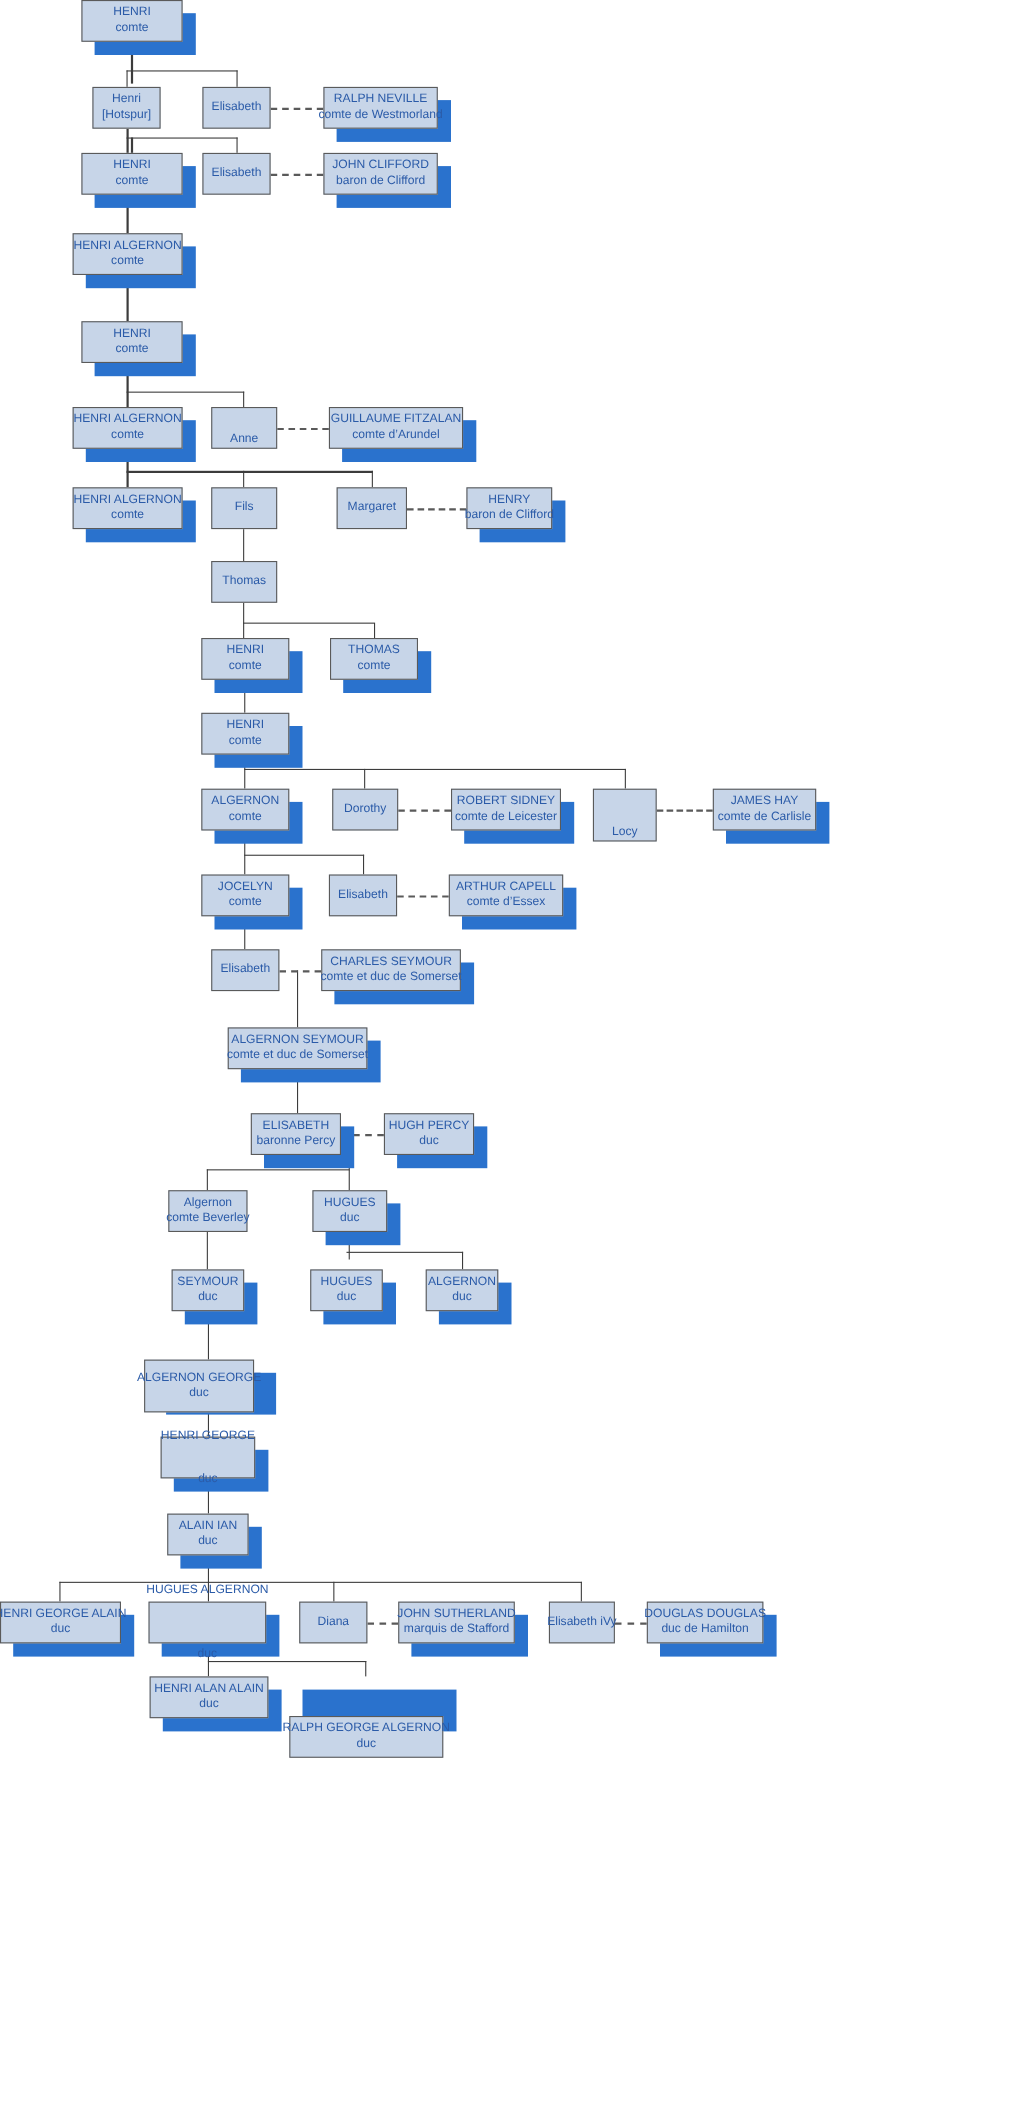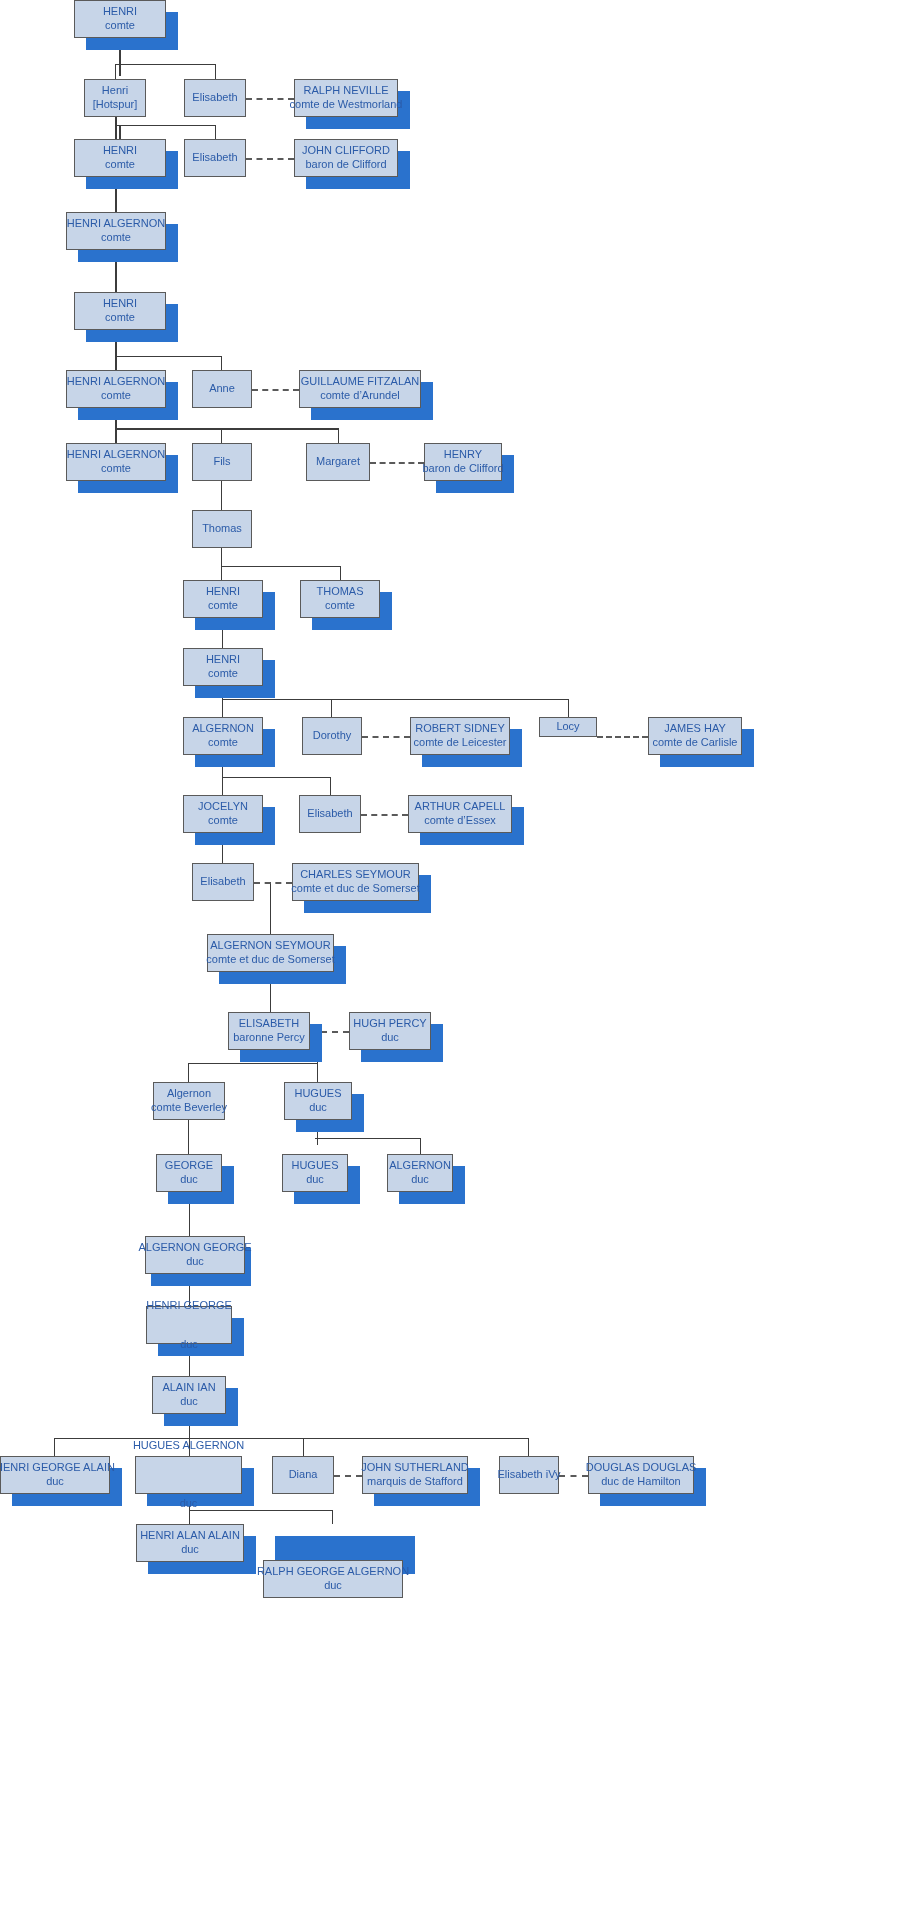--- a/index.html
+++ b/index.html
@@ -167,21 +167,21 @@
       <div class="shadow" style="left: 86px; top: 304px; width: 92px; height: 38px;"></div>
       <div class="node" id="box-n9" style="left: 74px; top: 292px; width: 92px; height: 38px;">
         <span class="t1">HENRI</span>
         <span class="t2">comte</span>
       </div>
       <div class="shadow" style="left: 78px; top: 382px; width: 100px; height: 38px;"></div>
       <div class="node" id="box-n10" style="left: 66px; top: 370px; width: 100px; height: 38px;">
         <span class="t1">HENRI ALGERNON</span>
         <span class="t2">comte</span>
       </div>
-      <div class="node" id="box-n11" style="left: 192px; top: 370px; width: 60px; height: 38px;">
+      <div class="node" id="box-n11" style="left: 192px; top: 370px; width: 60px; height: 38px; justify-content: flex-end;">
         <span class="t1">Anne</span>
       </div>
       <div class="shadow" style="left: 311px; top: 382px; width: 122px; height: 38px;"></div>
       <div class="node" id="box-n12" style="left: 299px; top: 370px; width: 122px; height: 38px;">
         <span class="t1">GUILLAUME FITZALAN</span>
         <span class="t2">comte d’Arundel</span>
       </div>
       <div class="shadow" style="left: 78px; top: 455px; width: 100px; height: 38px;"></div>
       <div class="node" id="box-n13" style="left: 66px; top: 443px; width: 100px; height: 38px;">
         <span class="t1">HENRI ALGERNON</span>
@@ -222,21 +222,21 @@
         <span class="t2">comte</span>
       </div>
       <div class="node" id="box-n22" style="left: 302px; top: 717px; width: 60px; height: 38px;">
         <span class="t1">Dorothy</span>
       </div>
       <div class="shadow" style="left: 422px; top: 729px; width: 100px; height: 38px;"></div>
       <div class="node" id="box-n23" style="left: 410px; top: 717px; width: 100px; height: 38px;">
         <span class="t1">ROBERT SIDNEY</span>
         <span class="t2">comte de Leicester</span>
       </div>
-      <div class="node" id="box-n24" style="left: 539px; top: 717px; width: 58px; height: 20px;">
+      <div class="node" id="box-n24" style="left: 539px; top: 717px; width: 58px; height: 48px; justify-content: flex-end;">
         <span class="t1">Locy</span>
       </div>
       <div class="shadow" style="left: 660px; top: 729px; width: 94px; height: 38px;"></div>
       <div class="node" id="box-n25" style="left: 648px; top: 717px; width: 94px; height: 38px;">
         <span class="t1">JAMES HAY</span>
         <span class="t2">comte de Carlisle</span>
       </div>
       <div class="shadow" style="left: 195px; top: 807px; width: 80px; height: 38px;"></div>
       <div class="node" id="box-n26" style="left: 183px; top: 795px; width: 80px; height: 38px;">
         <span class="t1">JOCELYN</span>
@@ -277,35 +277,35 @@
         <span class="t1">Algernon</span>
         <span class="t2">comte Beverley</span>
       </div>
       <div class="shadow" style="left: 296px; top: 1094px; width: 68px; height: 38px;"></div>
       <div class="node" id="box-n35" style="left: 284px; top: 1082px; width: 68px; height: 38px;">
         <span class="t1">HUGUES</span>
         <span class="t2">duc</span>
       </div>
       <div class="shadow" style="left: 168px; top: 1166px; width: 66px; height: 38px;"></div>
       <div class="node" id="box-n36" style="left: 156px; top: 1154px; width: 66px; height: 38px;">
-        <span class="t1">GEORGE</span>
+        <span class="t1">SEYMOUR</span>
         <span class="t2">duc</span>
       </div>
       <div class="shadow" style="left: 294px; top: 1166px; width: 66px; height: 38px;"></div>
       <div class="node" id="box-n37" style="left: 282px; top: 1154px; width: 66px; height: 38px;">
         <span class="t1">HUGUES</span>
         <span class="t2">duc</span>
       </div>
       <div class="shadow" style="left: 399px; top: 1166px; width: 66px; height: 38px;"></div>
       <div class="node" id="box-n38" style="left: 387px; top: 1154px; width: 66px; height: 38px;">
         <span class="t1">ALGERNON</span>
         <span class="t2">duc</span>
       </div>
       <div class="shadow" style="left: 151px; top: 1248px; width: 100px; height: 38px;"></div>
-      <div class="node" id="box-n39" style="left: 145px; top: 1236px; width: 100px; height: 38px;">
+      <div class="node" id="box-n39" style="left: 131px; top: 1236px; width: 100px; height: 48px;">
         <span class="t1">ALGERNON GEORGE</span>
         <span class="t2">duc</span>
       </div>
       <div class="shadow" style="left: 158px; top: 1318px; width: 86px; height: 38px;"></div>
       <div class="node" id="box-n40" style="left: 146px; top: 1306px; width: 86px; height: 38px; gap: 25px;">
         <span class="t1">HENRI GEORGE</span>
         <span class="t2">duc</span>
       </div>
       <div class="shadow" style="left: 164px; top: 1388px; width: 74px; height: 38px;"></div>
       <div class="node" id="box-n41" style="left: 152px; top: 1376px; width: 74px; height: 38px;">

